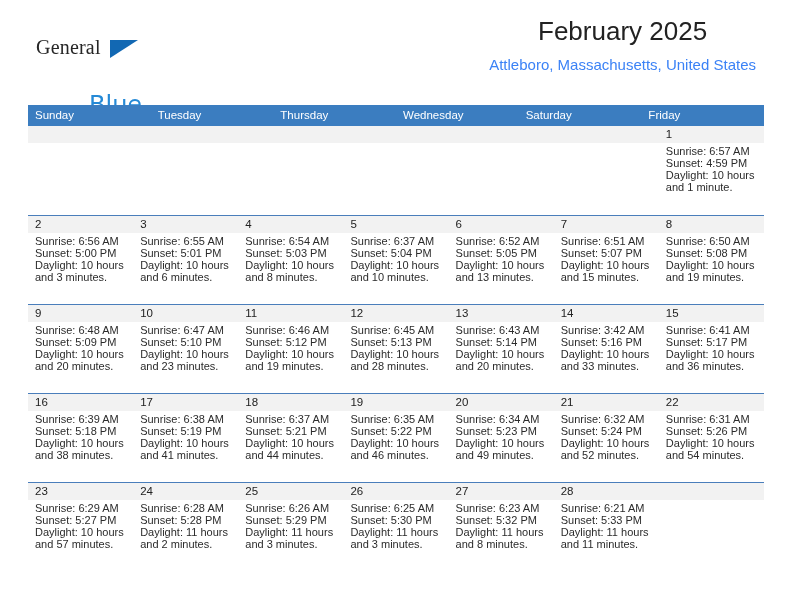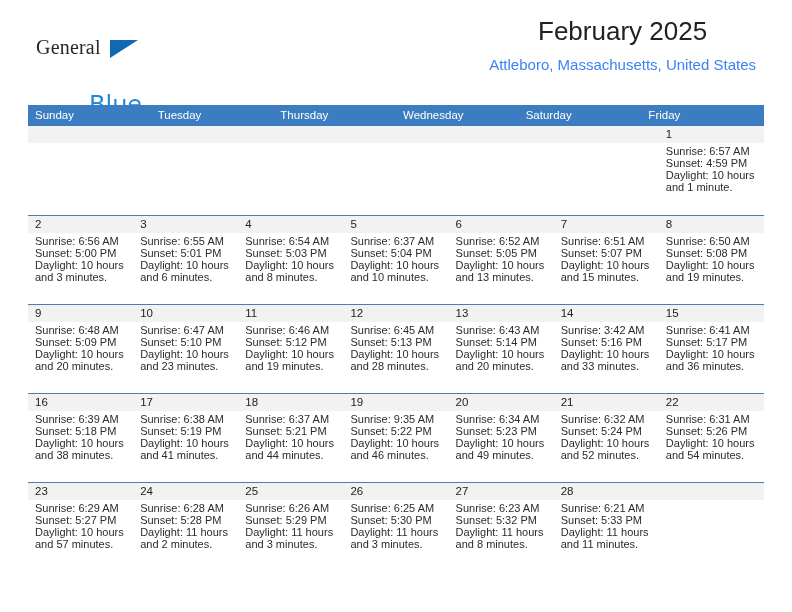--- a/index.html
+++ b/index.html
@@ -365,21 +365,21 @@
             <div class="day-info">
               <div>Sunrise: 6:37 AM</div>
               <div>Sunset: 5:21 PM</div>
               <div>Daylight: 10 hours</div>
               <div>and 44 minutes.</div>
             </div>
           </div>
           <div class="day">
             <div class="day-num-band">19</div>
             <div class="day-info">
-              <div>Sunrise: 9:35 AM</div>
+              <div>Sunrise: 6:35 AM</div>
               <div>Sunset: 5:22 PM</div>
               <div>Daylight: 10 hours</div>
               <div>and 46 minutes.</div>
             </div>
           </div>
           <div class="day">
             <div class="day-num-band">20</div>
             <div class="day-info">
               <div>Sunrise: 6:34 AM</div>
               <div>Sunset: 5:23 PM</div>

